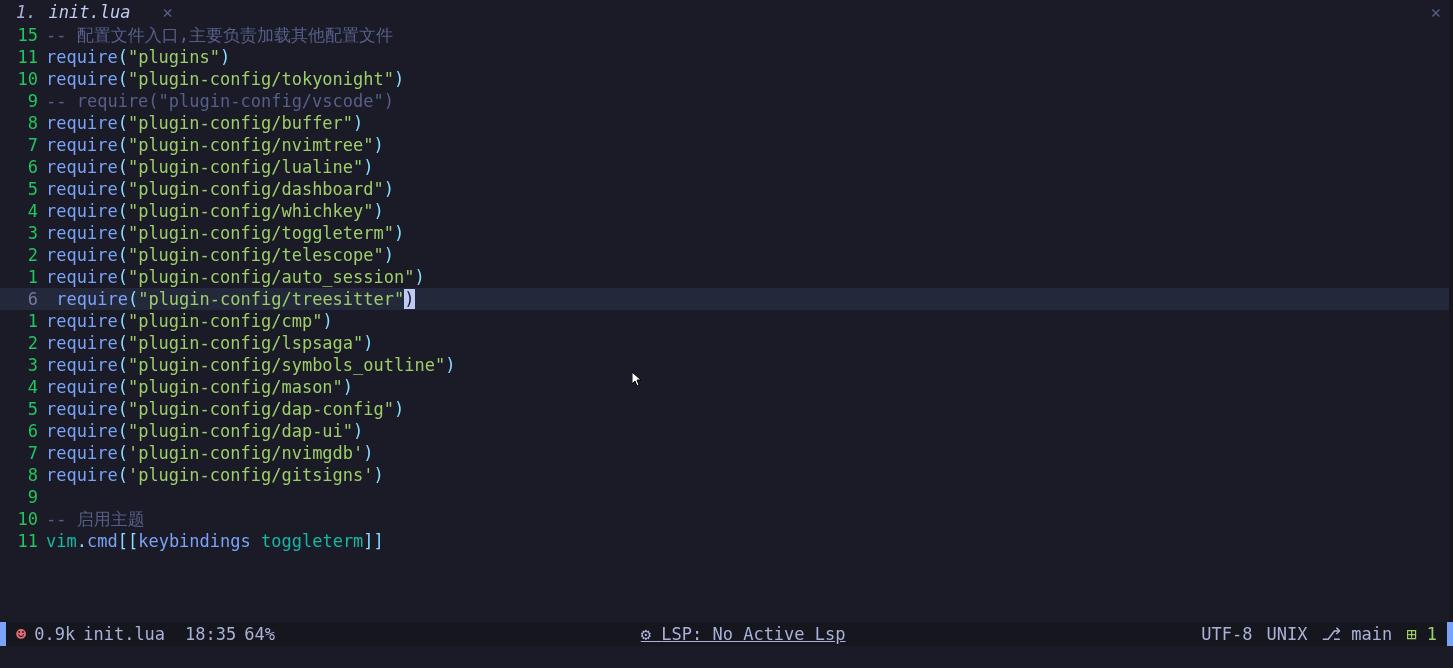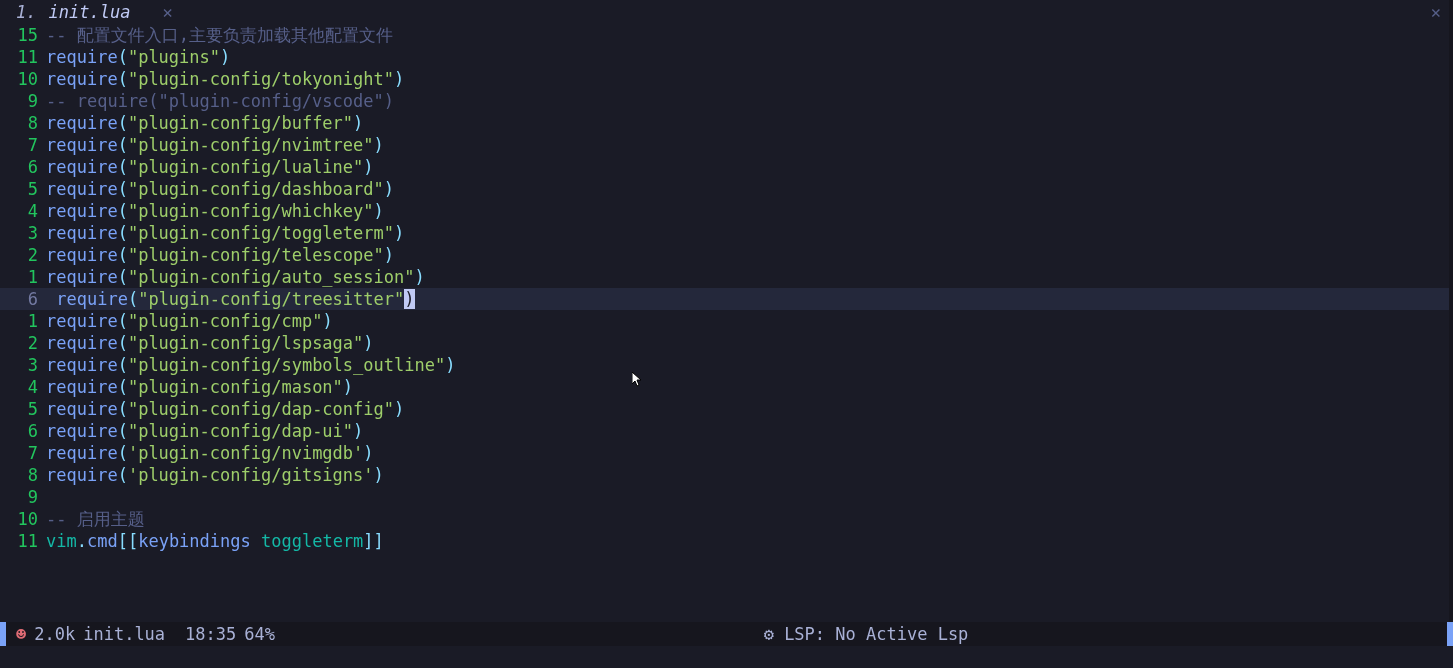--- a/index.html
+++ b/index.html
@@ -82,21 +82,21 @@
     height: 24px;
     background: #16161e;
     display: flex;
     align-items: center;
     font-size: 17px;
     color: #a9b1d6;
   }
   .sl-mode-bar { width: 6px; height: 24px; background: #7aa2f7; }
   .sl-seg { padding: 0 10px; color:#a9b1d6; display:flex; align-items:center; gap:8px;}
   .sl-icon { color:#e06c75; }
-  .sl-center { flex: 1; text-align: center; color:#a9b1d6; }
+  .sl-center { flex: 1; text-align: center; color:#a9b1d6;text-decoration:underline; }
   .sl-right { display:flex; align-items:center; gap:14px; padding-right:10px; color:#a9b1d6;}
   .sl-git { color:#a9b1d6; }
   .sl-diff-add { color:#9ece6a; }
   .sl-end-bar { width: 6px; height:24px; background:#7aa2f7; }
   .cmdline {
     position:absolute;
     left:0; right:0; bottom:0;
     height:22px;
     background:#1a1b26;
   }
@@ -147,30 +147,42 @@
     <div class="line"><span class="gutter">9</span><span class="code"></span></div>
     <div class="line"><span class="gutter">10</span><span class="code"><span class="cmt">-- 启用主题</span></span></div>
     <div class="line"><span class="gutter">11</span><span class="code"><span class="id">vim</span><span class="punc">.</span><span class="fn">cmd</span><span class="punc">[[</span><span class="fn">keybindings</span><span class="id"> toggleterm</span><span class="punc">]]</span></span></div>
   </div>
 <div class="right-border"></div>
 
 <div class="statusline">
   <div class="sl-mode-bar"></div>
   <div class="sl-seg">
     <span class="sl-icon">☻</span>
-    <span>2.0k</span>
+    <span>0.9k</span>
     <span>init.lua</span>
   </div>
   <div class="sl-seg">
     <span>18:35</span>
     <span>64%</span>
   </div>
   <div class="sl-center">
     <span>⚙</span>
     <span>LSP: No Active Lsp</span>
+  </div>
+  <div class="sl-right">
+    <span>UTF-8</span>
+    <span>UNIX</span>
+    <span class="sl-git">
+      <span>⎇</span>
+      <span>main</span>
+    </span>
+    <span class="sl-diff-add">
+      <span>⊞</span>
+      <span>1</span>
+    </span>
   </div>
   <div class="sl-end-bar"></div>
 </div>
 
 <div class="cmdline"></div>
 
 <svg class="mouse-pointer" viewBox="0 0 12 16">
   <path d="M0 0 L0 12 L3 9 L5 14 L7 13 L5 8 L9 8 Z" fill="#ffffff" stroke="#000000" stroke-width="1"></path>
 </svg>
 

